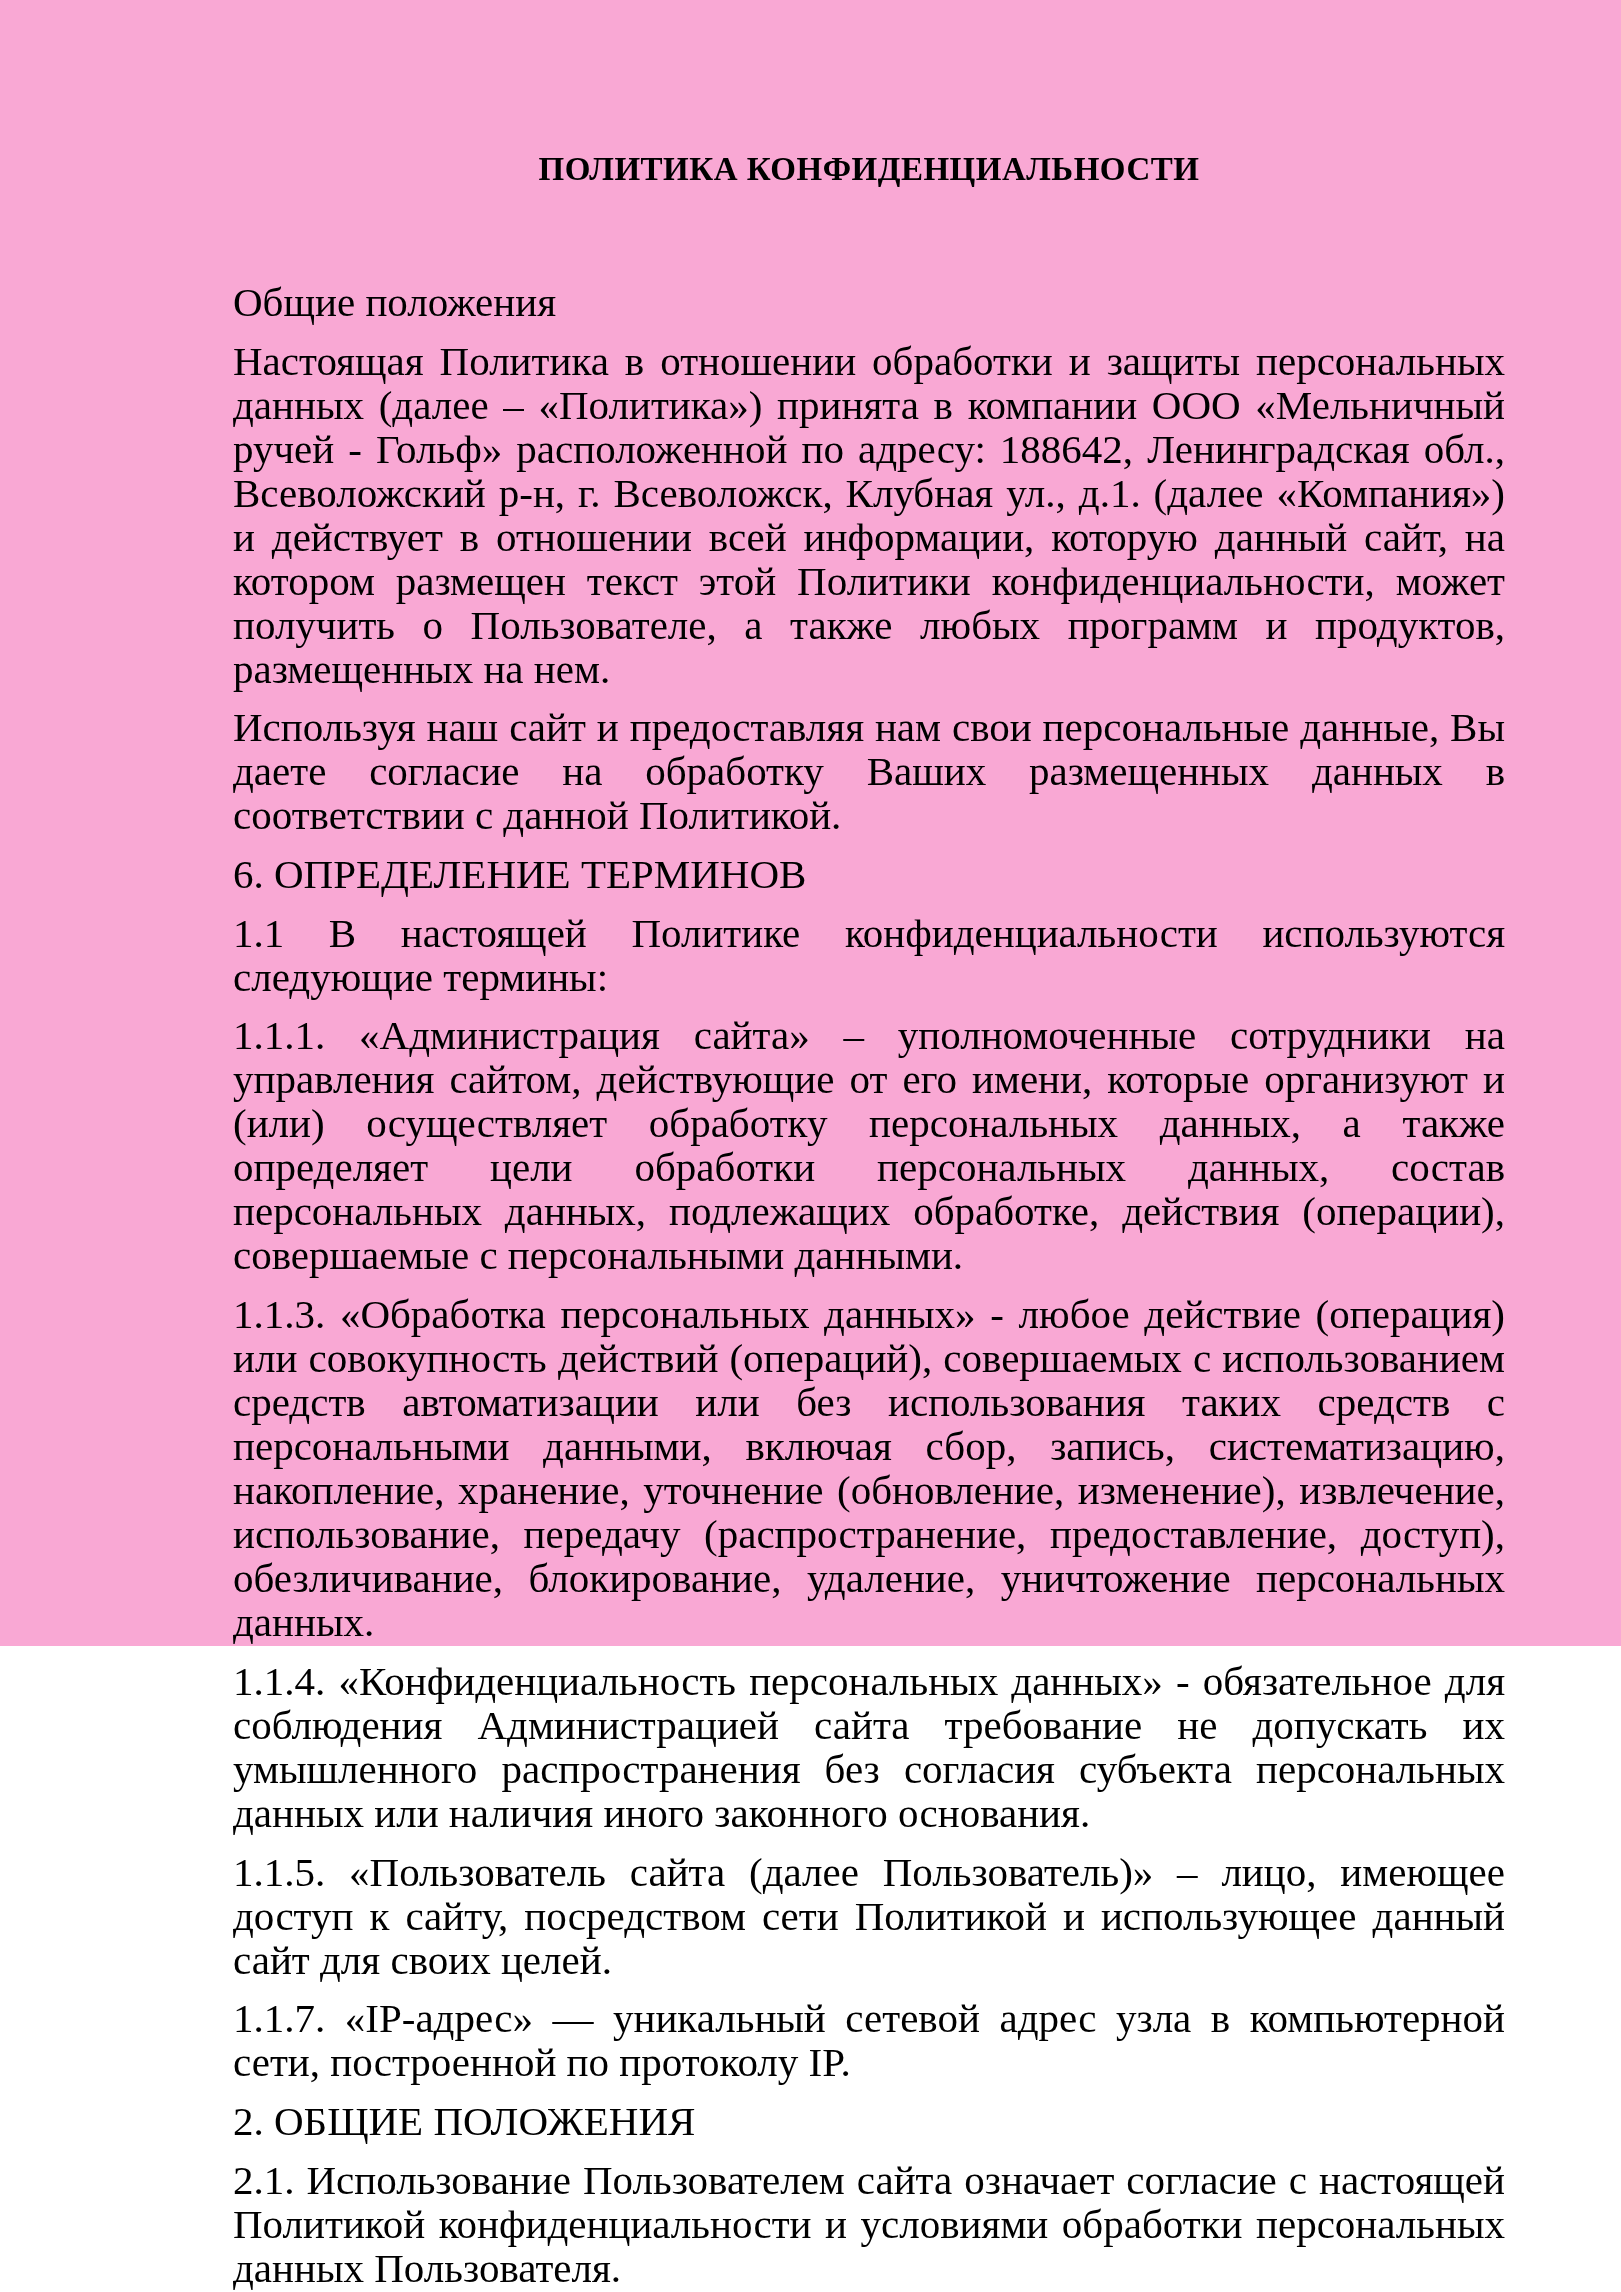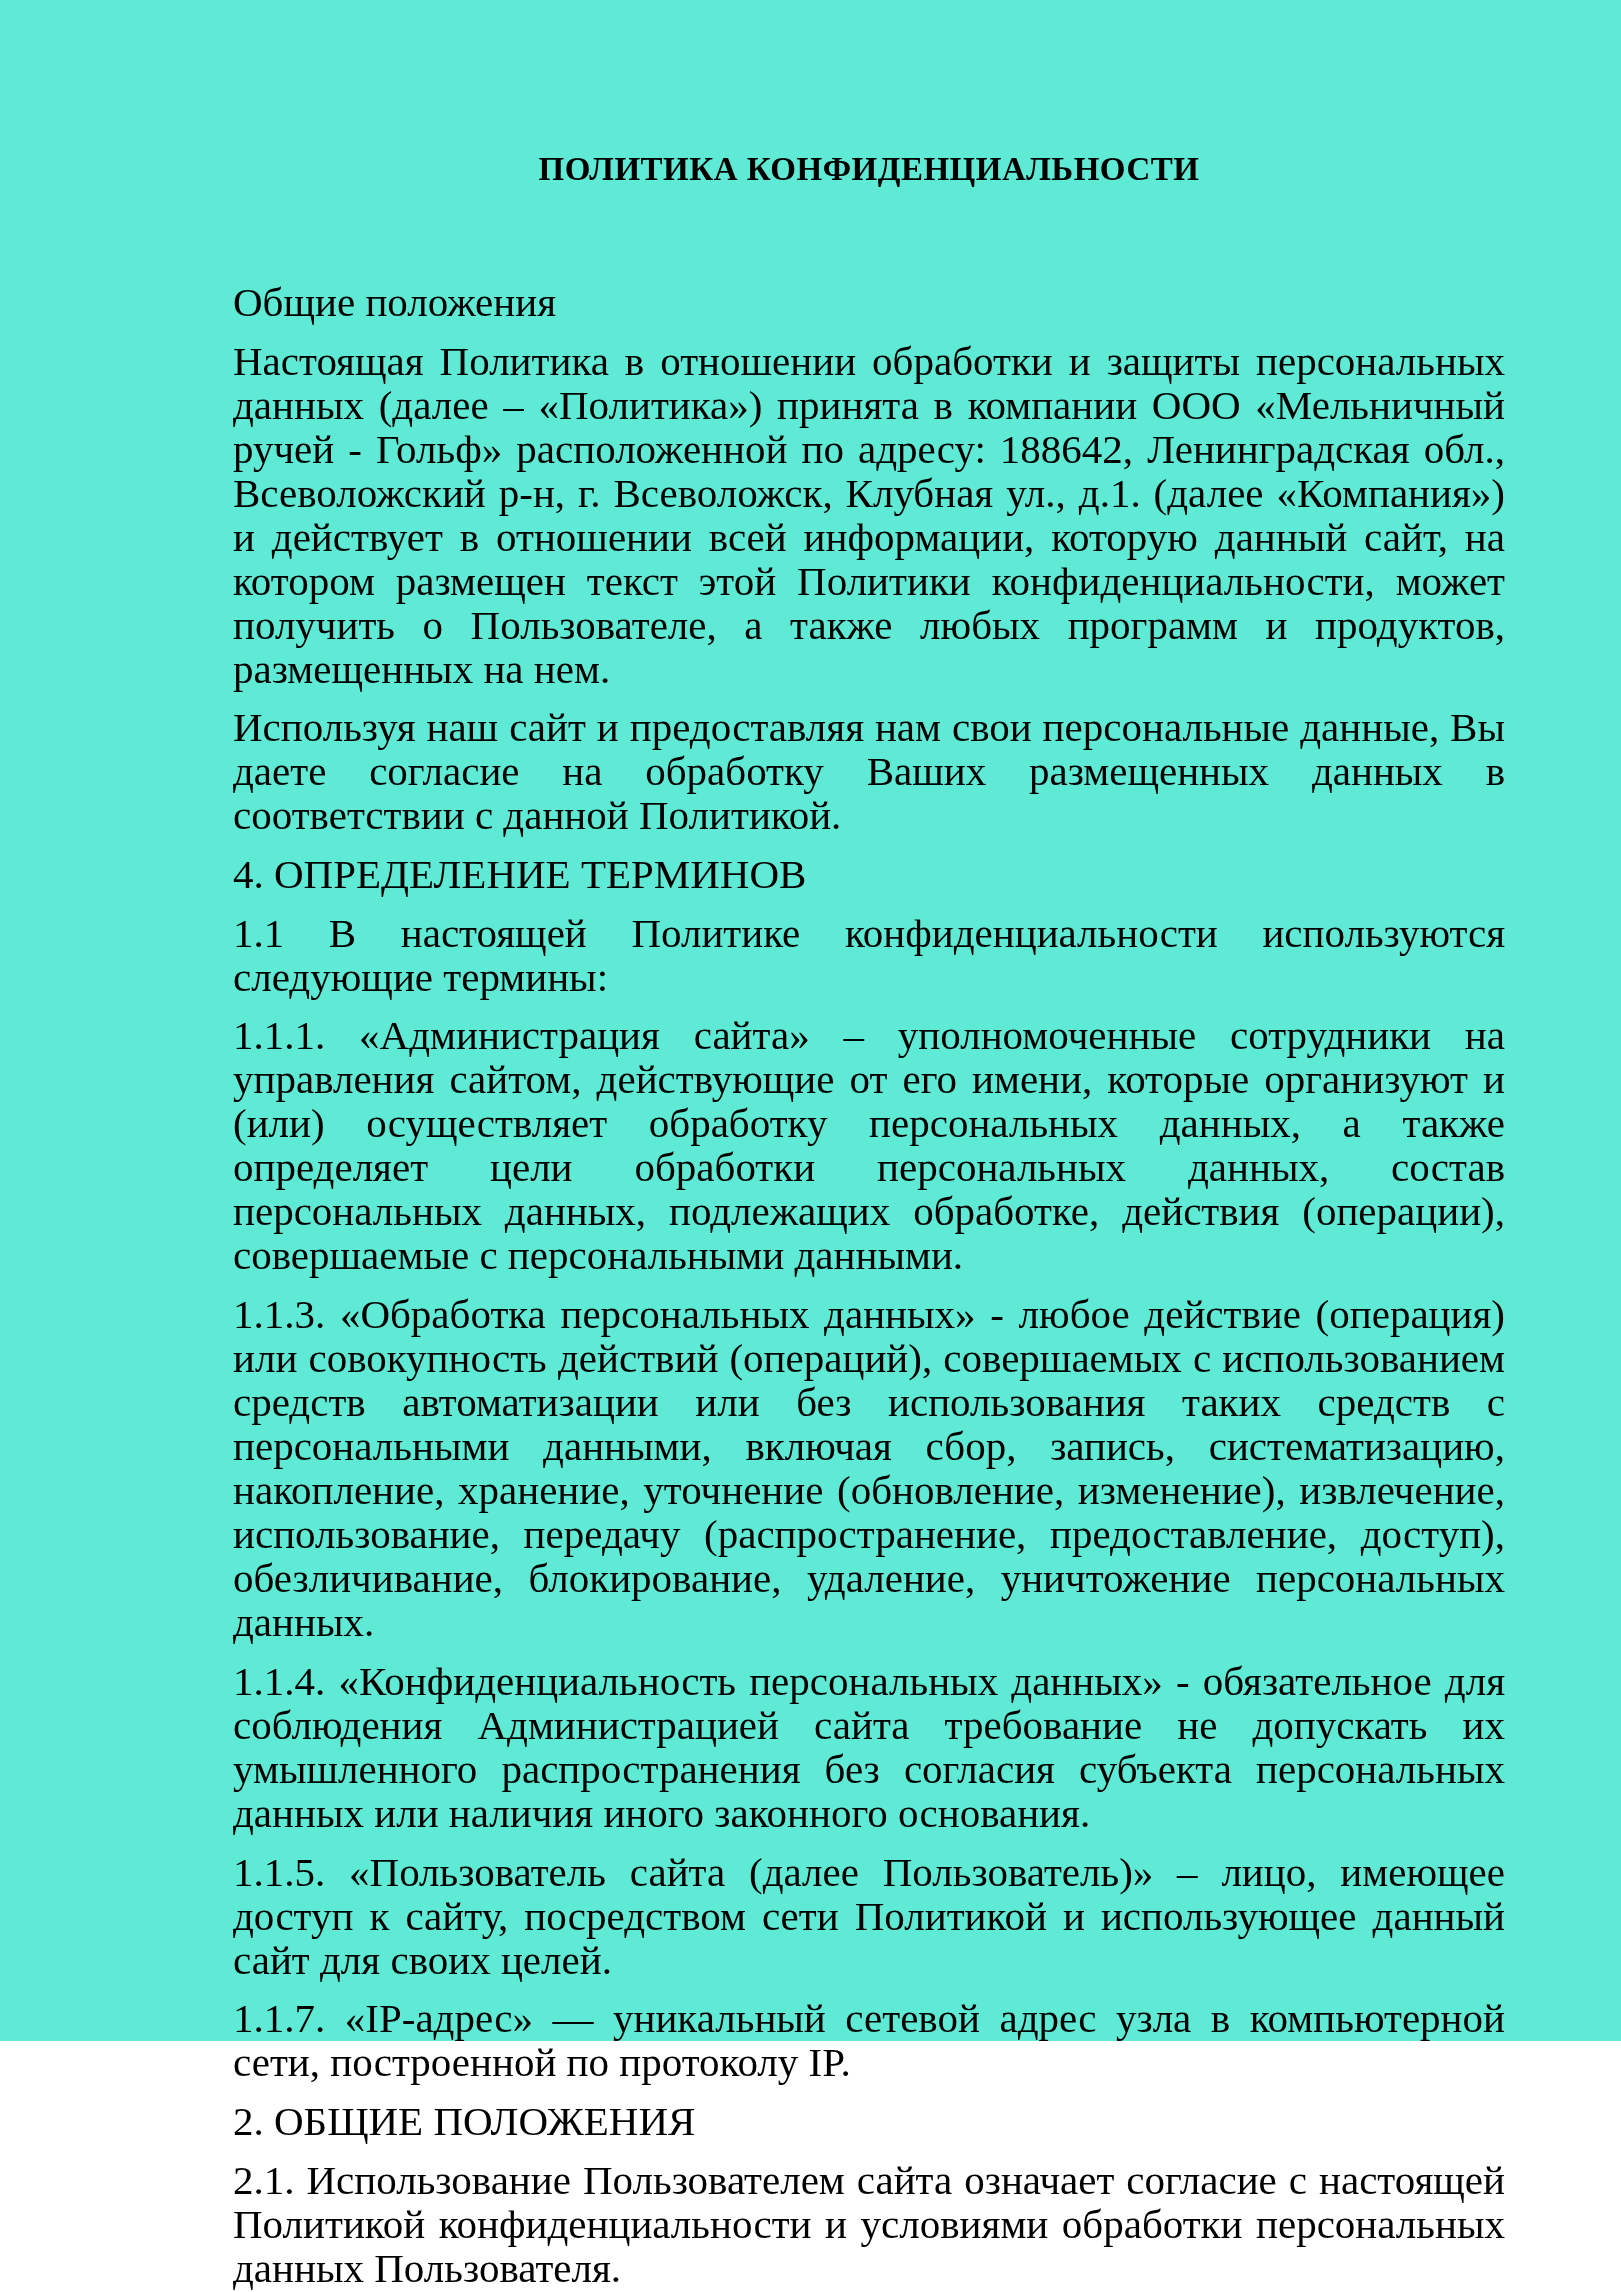--- a/index.html
+++ b/index.html
@@ -11,23 +11,23 @@
     width: 1621px;
     height: 2293px;
     position: relative;
     overflow: hidden;
     font-family: "Liberation Serif", "DejaVu Serif", serif;
     color: #000000;
   }
   .page {
     box-sizing: border-box;
     width: 1621px;
-    height: 2041px;
+    height: 1646px;
     padding: 147px 116px 12px 233px;
-    background: #5eead4;
+    background: #f9a8d4;
   }
   .doc-title {
     margin: 0 0 89px 0;
     font-size: 33px;
     line-height: 44px;
     font-weight: bold;
     text-align: center;
     letter-spacing: 0.5px;
   }
   .block {
@@ -46,21 +46,21 @@
 <div class="page">
 
   <h1 class="doc-title">ПОЛИТИКА КОНФИДЕНЦИАЛЬНОСТИ</h1>
 
   <p class="block">Общие положения</p>
 
   <p class="block justify">Настоящая Политика в отношении обработки и защиты персональных данных (далее – «Политика») принята в компании ООО «Мельничный ручей - Гольф» расположенной по адресу: 188642, Ленинградская обл., Всеволожский р-н, г. Всеволожск, Клубная ул., д.1. (далее «Компания») и действует в отношении всей информации, которую данный сайт, на котором размещен текст этой Политики конфиденциальности, может получить о Пользователе, а также любых программ и продуктов, размещенных на нем.</p>
 
   <p class="block justify">Используя наш сайт и предоставляя нам свои персональные данные, Вы даете согласие на обработку Ваших размещенных данных в соответствии с данной Политикой.</p>
 
-  <p class="block">4. ОПРЕДЕЛЕНИЕ ТЕРМИНОВ</p>
+  <p class="block">6. ОПРЕДЕЛЕНИЕ ТЕРМИНОВ</p>
 
   <p class="block justify">1.1 В настоящей Политике конфиденциальности используются следующие термины:</p>
 
   <p class="block justify">1.1.1. «Администрация сайта» – уполномоченные сотрудники на управления сайтом, действующие от его имени, которые организуют и (или) осуществляет обработку персональных данных, а также определяет цели обработки персональных данных, состав персональных данных, подлежащих обработке, действия (операции), совершаемые с персональными данными.</p>
 
 
   <p class="block justify">1.1.3. «Обработка персональных данных» - любое действие (операция) или совокупность действий (операций), совершаемых с использованием средств автоматизации или без использования таких средств с персональными данными, включая сбор, запись, систематизацию, накопление, хранение, уточнение (обновление, изменение), извлечение, использование, передачу (распространение, предоставление, доступ), обезличивание, блокирование, удаление, уничтожение персональных данных.</p>
 
   <p class="block justify">1.1.4. «Конфиденциальность персональных данных» - обязательное для соблюдения Администрацией сайта требование не допускать их умышленного распространения без согласия субъекта персональных данных или наличия иного законного основания.</p>
 

